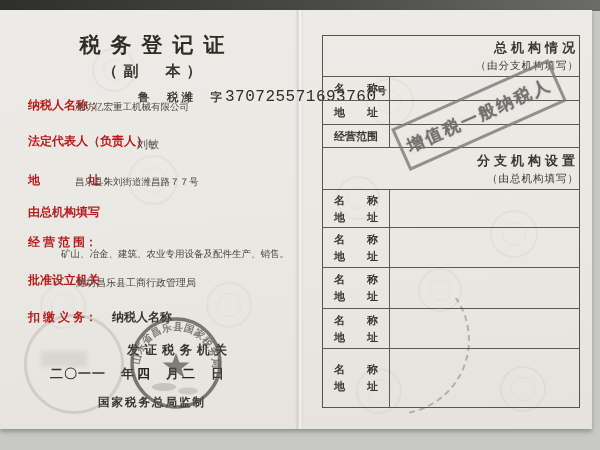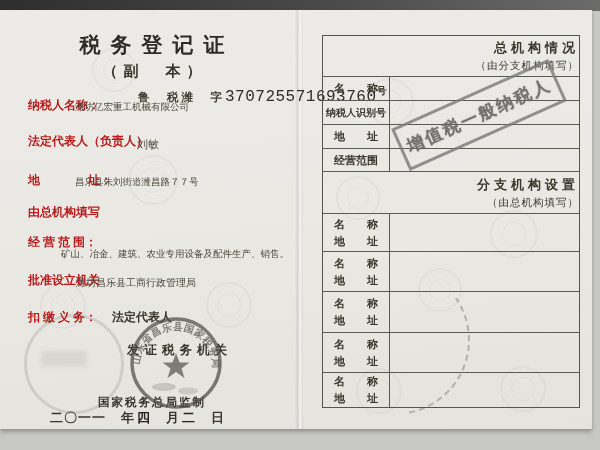--- a/index.html
+++ b/index.html
@@ -33,21 +33,21 @@
   .fvalue{font-size:9.5px;white-space:nowrap;color:#4a463b;}
   .f1l{left:28px;top:97px;}  .f1v{left:75px;top:101px;}
   .f2l{left:28px;top:133px;} .f2v{left:137px;top:137px;font-size:11px;}
   .f3l{left:28px;top:172px;} .f3v{left:75px;top:176px;}
   .f4l{left:28px;top:204px;} .f4v{left:76px;top:208px;font-size:10px;}
   .f5l{left:28px;top:234px;} .f5v{left:61px;top:248px;}
   .f6l{left:28px;top:272px;} .f6v{left:76px;top:276px;font-size:10px;}
   .f7l{left:28px;top:309px;}
   .f7v{left:112px;top:309px;font-size:12px;font-weight:bold;white-space:nowrap;}
   .issuer{left:127px;top:342px;font-size:12.5px;font-weight:bold;letter-spacing:5px;white-space:nowrap;}
-  .dateline{left:50px;top:365px;font-size:13px;font-weight:bold;white-space:nowrap;letter-spacing:1px;margin-top:44px;}
+  .dateline{left:50px;top:365px;font-size:13px;font-weight:bold;white-space:nowrap;letter-spacing:1px;}
   .dateline .gap{margin-left:15px;}
   .dateline .filled{color:#23221e;margin-left:2px;}
   .footer{left:12px;top:395px;width:280px;text-align:center;font-size:11.5px;font-weight:bold;
     letter-spacing:2px;}
   
   .rtable{position:absolute;left:322px;top:35px;width:258px;height:373px;z-index:3;
     border:1.5px solid #56544c;box-sizing:border-box;display:flex;flex-direction:column;
     color:#3a372d;}
   .trow{display:flex;box-sizing:border-box;border-top:1.2px solid #5c5a52;}
   .trow.first{border-top:none;}
@@ -111,44 +111,38 @@
 
   <div class="lp flabel f4l">由总机构填写</div>
 
   <div class="lp flabel f5l">经 营 范 围：</div>
   <div class="lp fvalue f5v">矿山、冶金、建筑、农业专用设备及配件生产、销售。</div>
 
   <div class="lp flabel f6l">批准设立机关</div>
   <div class="lp fvalue f6v">潍坊昌乐县工商行政管理局</div>
 
   <div class="lp flabel f7l">扣 缴 义 务：</div>
-  <div class="lp f7v">法定代表人</div>
+  <div class="lp f7v">纳税人名称</div>
 
   <div class="lp issuer">发证税务机关</div>
 
   <div class="lp dateline">
     <span>二〇一一</span><span class="gap">年</span><span class="filled">四</span><span class="gap">月</span><span class="filled">二</span><span class="gap">日</span>
   </div>
 
   <div class="lp footer">国家税务总局监制</div>
 
   <div class="rtable">
     <div class="trow thead first" style="height:40px;">
       <div class="t1">总机构情况</div>
       <div class="t2">（由分支机构填写）</div>
     </div>
     <div class="trow" style="height:24px;">
       <div class="tlabel">
           <span class="ln">名　　称</span>
-        </div>
-      <div class="tvalue"></div>
-    </div>
-    <div class="trow" style="height:24px;">
-      <div class="tlabel">
-          <span class="ln" style="font-size:10px;">纳税人识别号</span>
         </div>
       <div class="tvalue"></div>
     </div>
     <div class="trow" style="height:24px;">
       <div class="tlabel">
           <span class="ln">地　　址</span>
         </div>
       <div class="tvalue"></div>
     </div>
     <div class="trow" style="height:23px;">

